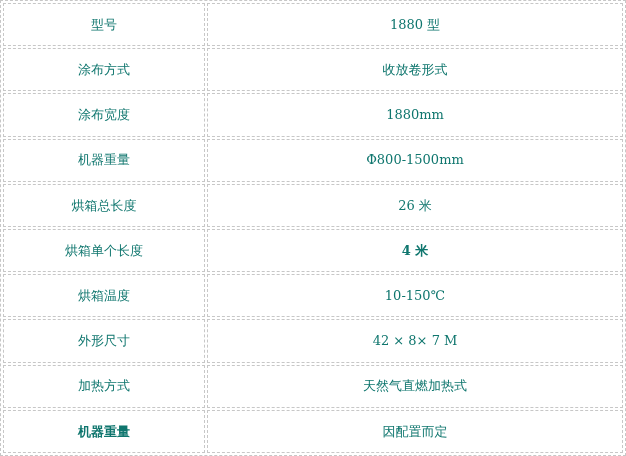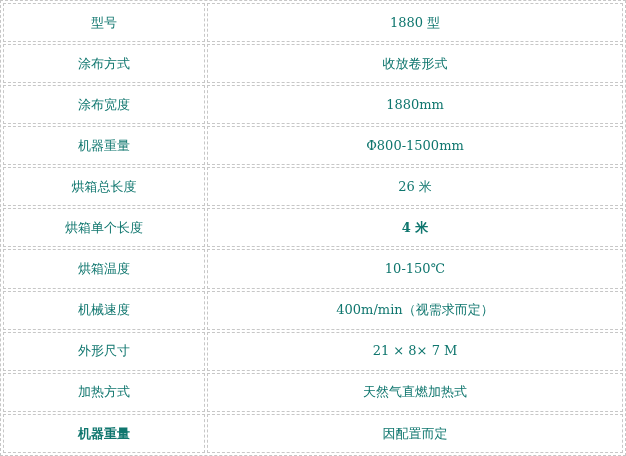--- a/index.html
+++ b/index.html
@@ -65,26 +65,22 @@
     </tr>
     <tr>
       <td class="col-label sz15">烘箱单个长度</td>
       <td class="sz16 wt">4 米</td>
     </tr>
     <tr>
       <td class="col-label">烘箱温度</td>
       <td>10-150℃</td>
     </tr>
     <tr>
-      <td class="col-label">机械速度</td>
-      <td>400m/min（视需求而定）</td>
-    </tr>
-    <tr>
       <td class="col-label">外形尺寸</td>
-      <td>21 × 8× 7 M</td>
+      <td>42 × 8× 7 M</td>
     </tr>
     <tr>
       <td class="col-label">加热方式</td>
       <td class="sz14">天然气直燃加热式</td>
     </tr>
     <tr>
       <td class="col-label sz14 wt">机器重量</td>
       <td class="sz16">因配置而定</td>
     </tr>
   </tbody>

